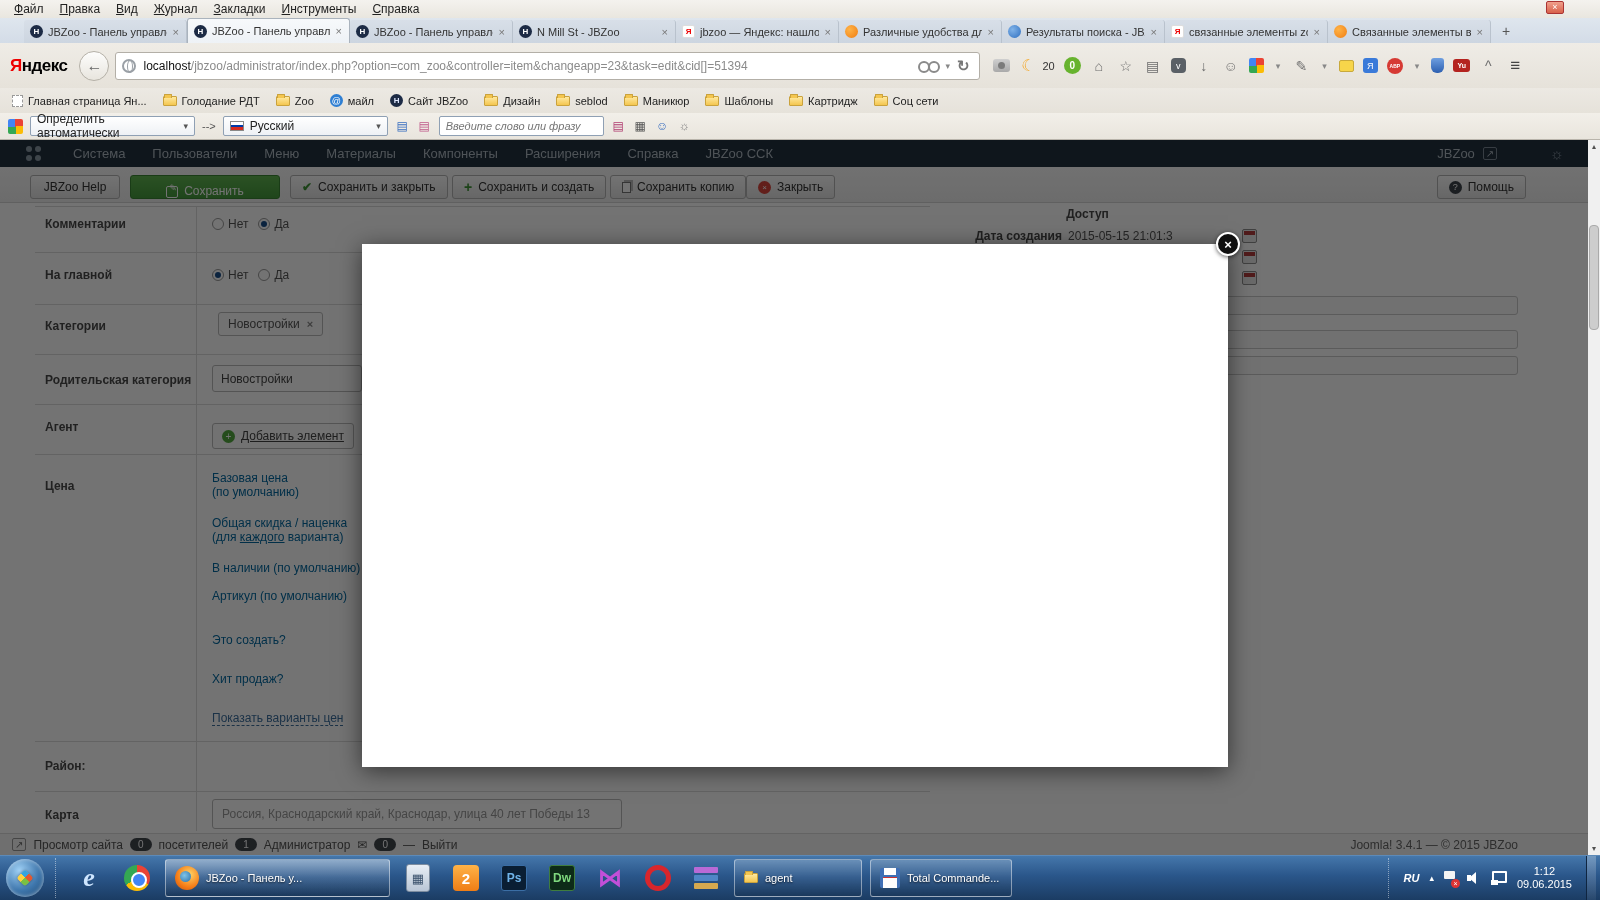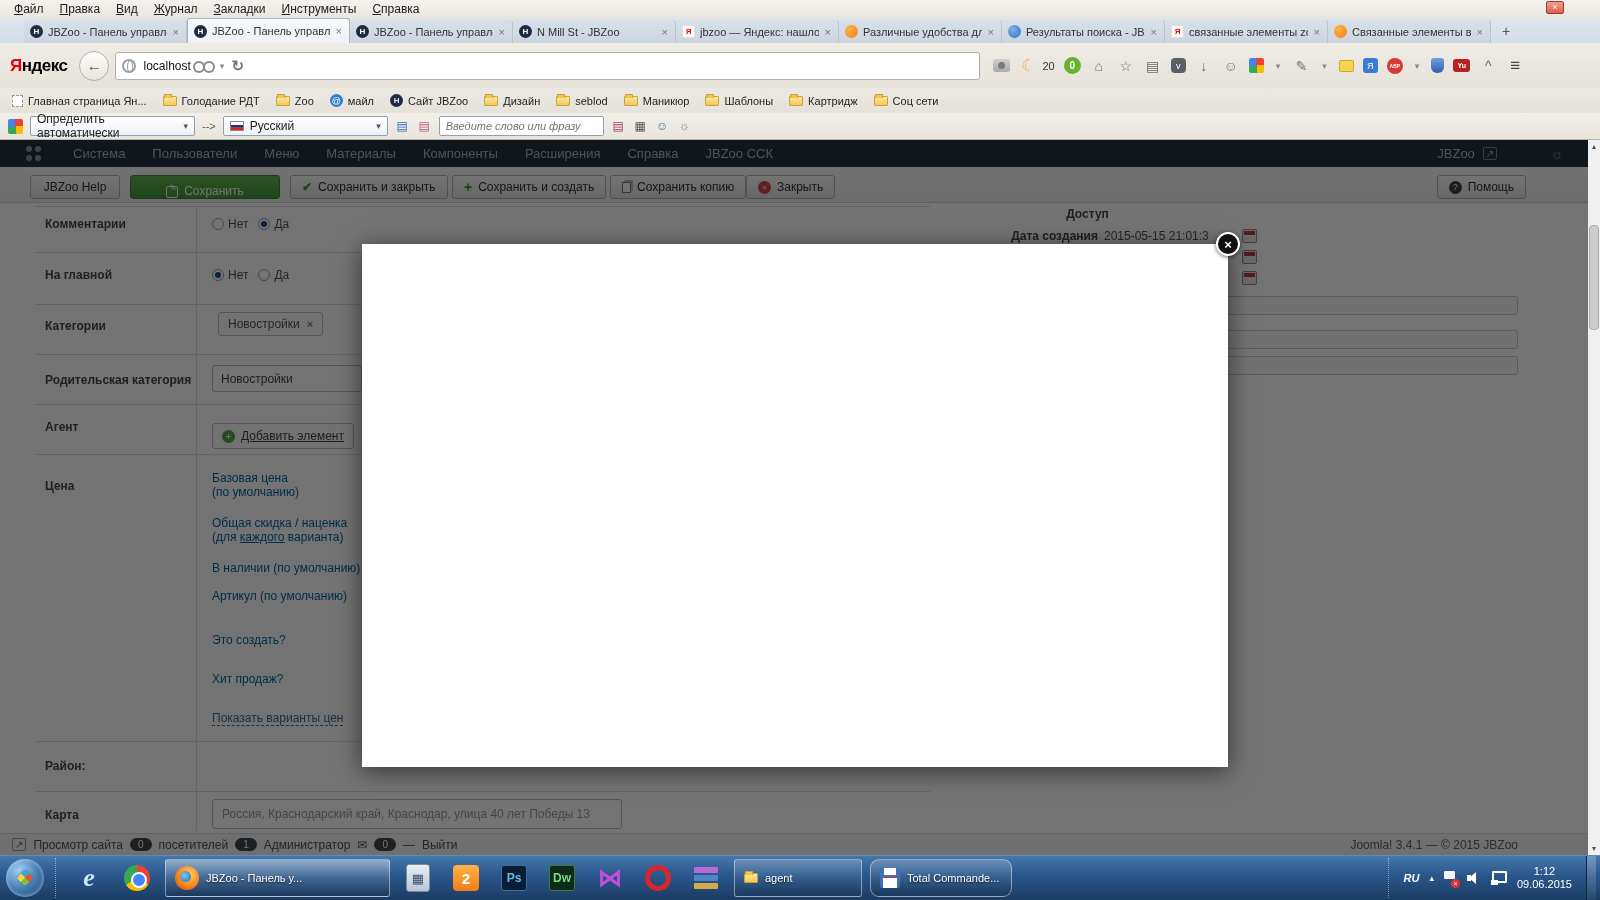--- a/index.html
+++ b/index.html
@@ -155,21 +155,21 @@
   .addel span.lbl { color:#444; text-decoration:underline; font-size:12px; }
   .plabel { position:absolute; left:177px; font-size:12px; color:#0369a1; }
   .ulink { text-decoration:underline; }
   .price-link { position:absolute; left:177px; font-size:12px; color:#3d6f9e; border-bottom:1px dashed #3d6f9e; }
   .map-input { position:absolute; left:177px; width:410px; height:30px; border:1px solid #bbb; border-radius:3px;
     background:#fff; color:#999; font-size:12px; display:flex; align-items:center; padding:0 9px; white-space:nowrap; overflow:hidden; }
 
   
   .access-title { position:absolute; left:935px; top:67px; width:305px; text-align:center;
     font-size:12px; font-weight:bold; color:#4a4a4a; }
-  .access-row { position:absolute; top:89px; left:940px; width:290px; display:flex; gap:6px; font-size:12px; }
+  .access-row { position:absolute; top:89px; left:904px; width:290px; display:flex; gap:6px; font-size:12px; }
   .access-label { width:158px; text-align:right; font-weight:bold; color:#4a4a4a; }
   .access-value { color:#555; white-space:nowrap; }
   .cal-ico { position:absolute; left:1242px; width:15px; height:14px; background:#e8e8e8;
     border:1px solid #8e8e8e; border-radius:2px; }
   .cal-ico:before { content:""; position:absolute; top:1px; left:1px; right:1px; height:4px; background:#b23c3c; }
   .collapsed-panel { position:absolute; left:940px; width:578px; height:19px; border:1px solid #c9c9c9;
     border-radius:3px; background:#fafafa; }
 
   
   .admin-status { position:absolute; left:0; bottom:0; width:100%; height:22px;
@@ -215,21 +215,21 @@
     border-radius:50%; background:#4285f4; border:2px solid #fff; }
   .ff-ico { width:24px; height:24px; border-radius:50%;
     background:radial-gradient(circle at 60% 35%, #ffd567, #f57c17 60%, #c34f0c); position:relative; }
   .ff-ico:after { content:""; position:absolute; left:5px; top:5px; width:11px; height:11px;
     border-radius:50%; background:radial-gradient(circle at 40% 40%, #7fc4e8, #2a6fa8); }
   .win-btn { height:38px; display:flex; align-items:center; gap:7px; padding:0 9px;
     border:1px solid rgba(255,255,255,.45); border-radius:3px; color:#fff; font-size:11px;
     background:linear-gradient(rgba(255,255,255,.42), rgba(255,255,255,.12) 50%, rgba(0,0,0,.12));
     text-shadow:0 1px 2px rgba(0,0,0,.7); white-space:nowrap; overflow:hidden; }
   .win-btn.dimmer { background:linear-gradient(rgba(255,255,255,.22), rgba(255,255,255,.06) 50%, rgba(0,0,0,.12)); }
-  .ff-btn { width:225px; } .agent-btn { width:128px; } .total-btn { width:142px;border-radius:9px; }
+  .ff-btn { width:225px; } .agent-btn { width:128px; } .total-btn { width:142px; }
   .calc-ico { width:24px; height:28px; background:linear-gradient(#e8eef5,#b9c6d6); border-radius:3px;
     border:1px solid #7d8da0; color:#39506b; font-size:13px; text-align:center; line-height:28px; }
   .gis-ico { width:26px; height:26px; border-radius:4px; background:linear-gradient(#ffb347,#ef7d15);
     color:#fff; font-weight:bold; font-size:15px; display:flex; align-items:center; justify-content:center; }
   .ps-ico { width:26px; height:26px; border-radius:3px; background:#0a1e33; border:1px solid #3b6ea5;
     color:#6fb3e8; font-weight:bold; font-size:12px; display:flex; align-items:center; justify-content:center; }
   .dw-ico { width:26px; height:26px; border-radius:3px; background:#0d2b18; border:1px solid #3f7d3f;
     color:#7ed87e; font-weight:bold; font-size:12px; display:flex; align-items:center; justify-content:center; }
   .bowtie-ico { color:#c24fd8; font-size:24px; font-weight:bold; }
   .opera-ico { width:26px; height:26px; border-radius:50%; border:5px solid #d8262c; }
@@ -324,20 +324,21 @@
     </div>
     <div class="newtab">+</div>
   </div>
 
   <div class="navbar">
     <span class="brand"><b>Я</b><span>ндекс</span></span>
     <span class="back-btn">←</span>
     <div class="urlbar">
       <span class="globe"></span>
       <span class="url-host">localhost</span>
+      <span class="url-path">/jbzoo/administrator/index.php?option=com_zoo&amp;controller=item&amp;changeapp=23&amp;task=edit&amp;cid[]=51394</span>
       <span class="glasses"></span>
       <span class="small-caret">▾</span>
       <span class="reload">↻</span>
     </div>
     <div class="nav-icons">
       <span class="nico">
           <span class="ic-cam"></span>
         </span>
       <span class="nico ic-moon">☾</span>
       <span class="badge-inline">20</span>

